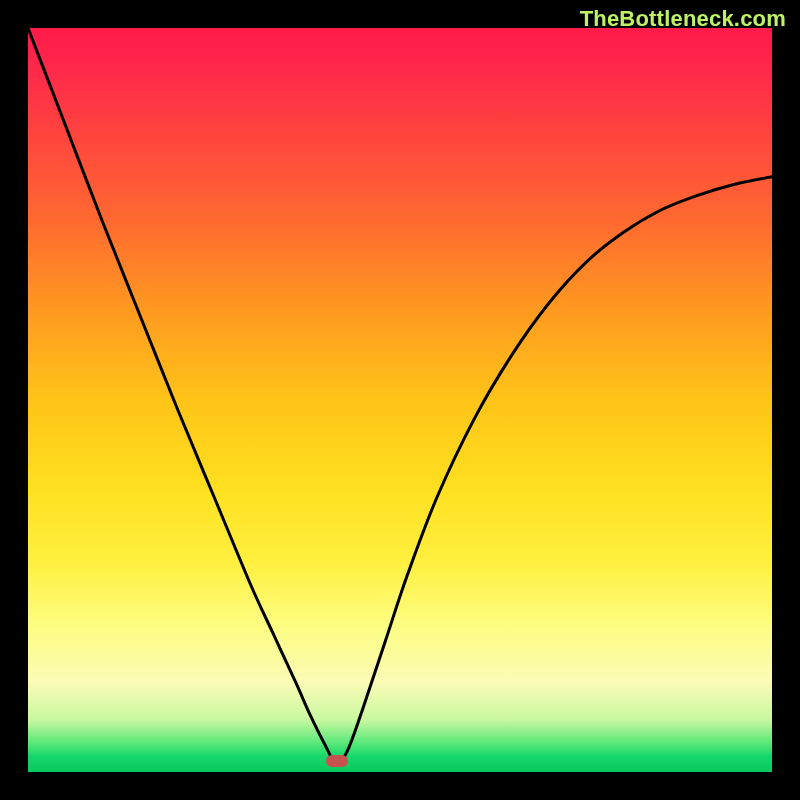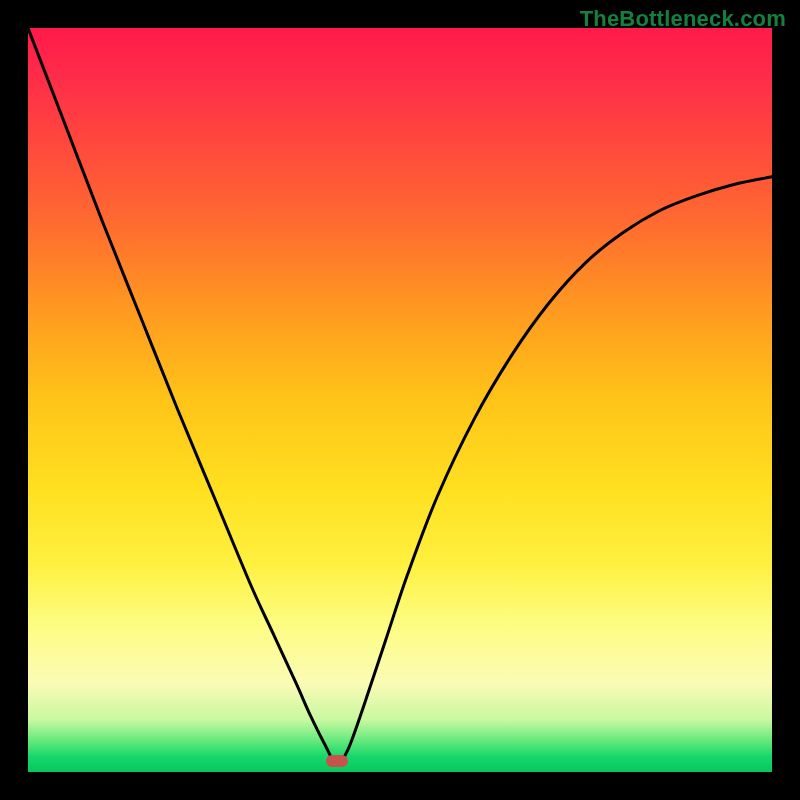--- a/index.html
+++ b/index.html
@@ -50,21 +50,21 @@
     background: #c8524e;
     transform: translate(-50%, -50%);
   }
   .watermark {
     position: absolute;
     top: 6px;
     right: 14px;
     font-family: Arial, Helvetica, sans-serif;
     font-size: 22px;
     font-weight: 600;
-    color: #15803d;
+    color: #bef264;
     letter-spacing: 0.2px;
   }
 </style>
 </head>
 <body>
 
 <div class="frame">
   <div class="watermark">TheBottleneck.com</div>
   <div class="plot-area">
     <div class="gradient-bg"></div>

